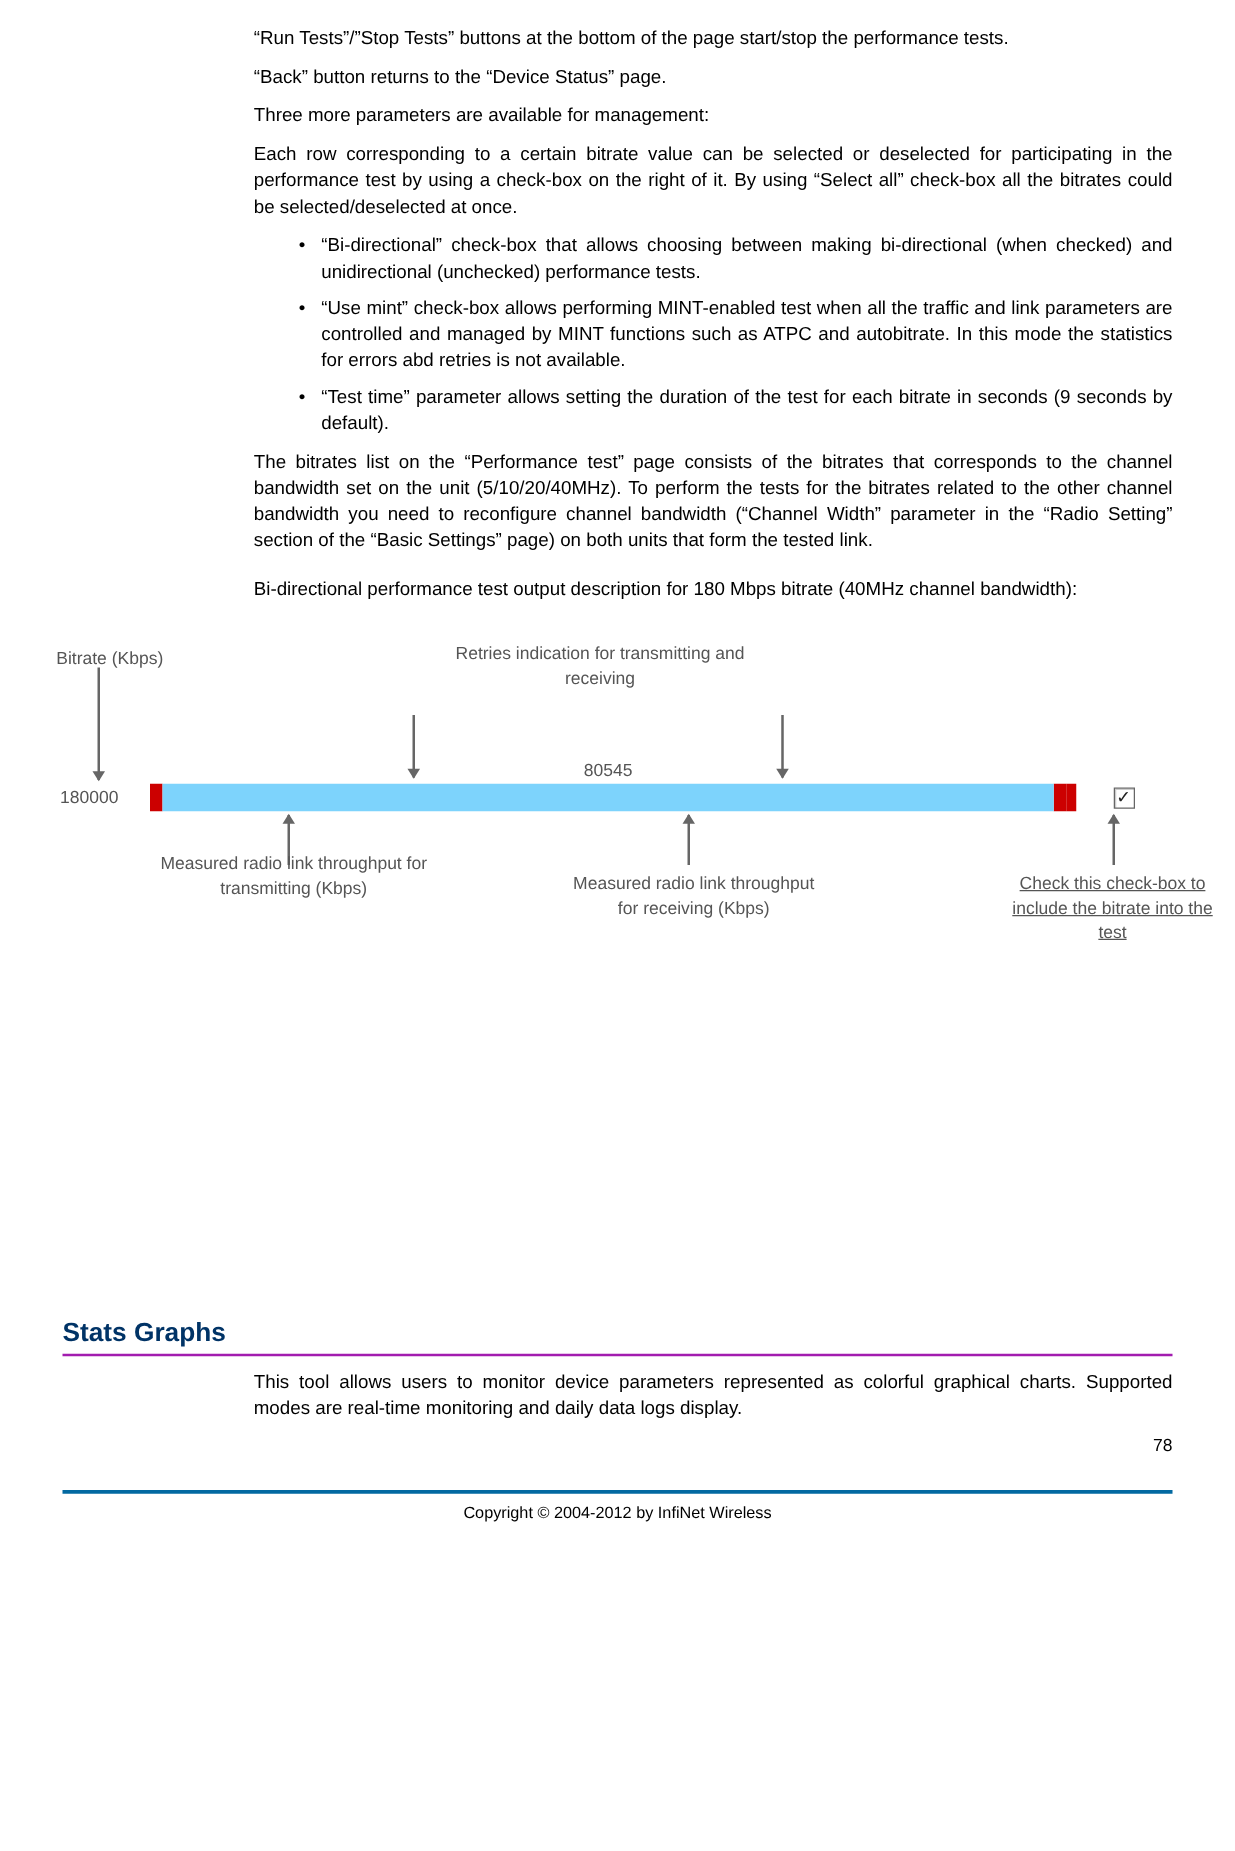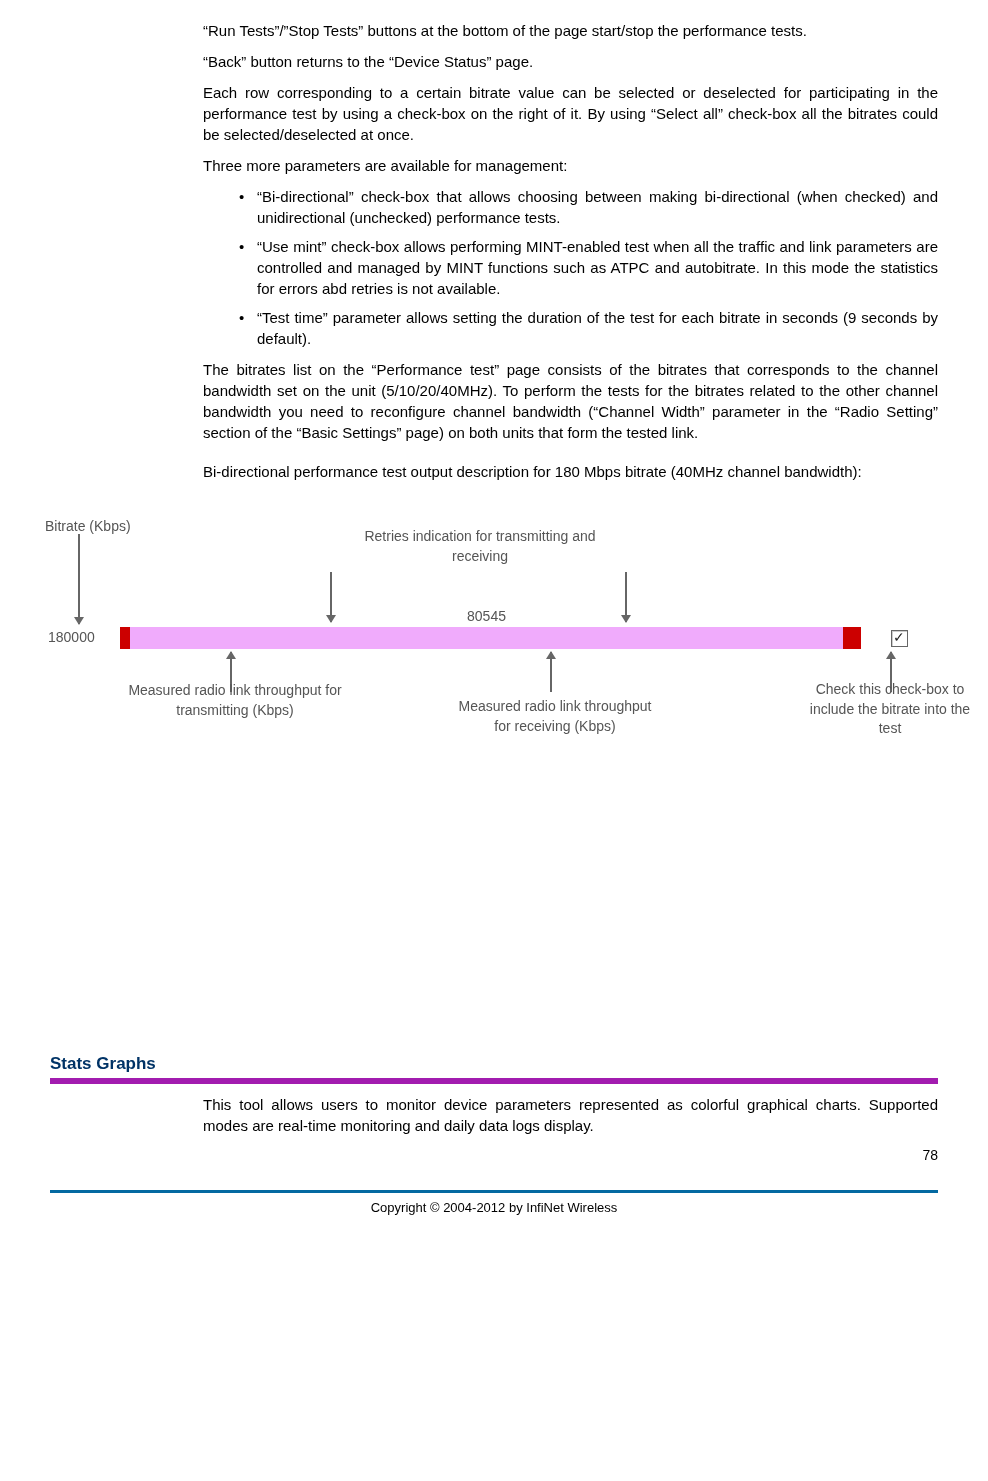--- a/index.html
+++ b/index.html
@@ -71,21 +71,21 @@
   .bar-row {
     position: absolute;
     top: 115px;
     left: 70px;
     right: 30px;
     height: 22px;
     display: flex;
     align-items: stretch;
   }
   .seg-red   { background: #c00; width: 10px; }
-  .seg-green { background: #f0abfc; flex: 1; position: relative; }
+  .seg-green { background: #7dd3fc; flex: 1; position: relative; }
   .seg-cyan  { background: #00efff; flex: 1; position: relative; }
   .seg-gap   { width: 30px; }
   .bar-val {
     position: absolute;
     width: 100%;
     top: -20px;
     text-align: center;
     color: #555;
     font-size: 14px;
   }
@@ -106,24 +106,24 @@
   }
   .chk::after {
     content: "✓";
     position: absolute;
     left: 1px; top: -3px;
     font-size: 14px;
     color: #222;
   }
   .section-heading {
     font-weight: bold;
-    font-size: 17px;
+    font-size: 21px;
     color: #003366;
     margin-top: 230px;
-    border-bottom: 6px solid #a21caf;
+    border-bottom: 2px solid #a21caf;
     padding-bottom: 2px;
     margin-bottom: 10px;
   }
   .page-num {
     text-align: right;
     font-size: 14px;
     margin-top: 6px;
   }
   .footer {
     border-top: 3px solid #0369a1;
@@ -133,37 +133,37 @@
     font-size: 13px;
   }
 </style>
 </head>
 <body>
 
 <div class="page">
   <div class="body-text">
     <p>“Run Tests”/”Stop Tests” buttons at the bottom of the page start/stop the performance tests.</p>
     <p>“Back” button returns to the “Device Status” page.</p>
+    <p>Three more parameters are available for management:</p>
     <p>Each row corresponding to a certain bitrate value can be selected or deselected for participating in the performance test by using a check-box on the right of it. By using “Select all” check-box all the bitrates could be selected/deselected at once.</p>
-    <p>Three more parameters are available for management:</p>
     <ul class="bul">
       <li>“Bi-directional” check-box that allows choosing between making bi-directional (when checked) and unidirectional (unchecked) performance tests.</li>
       <li>“Use mint” check-box allows performing MINT-enabled test when all the traffic and link parameters are controlled and managed by MINT functions such as ATPC and autobitrate. In this mode the statistics for errors abd retries is not available.</li>
       <li>“Test time” parameter allows setting the duration of the test for each bitrate in seconds (9 seconds by default).</li>
     </ul>
     <p>The bitrates list on the “Performance test” page consists of the bitrates that corresponds to the channel bandwidth set on the unit (5/10/20/40MHz). To perform the tests for the bitrates related to the other channel bandwidth you need to reconfigure channel bandwidth (“Channel Width” parameter in the “Radio Setting” section of the “Basic Settings” page) on both units that form the tested link.</p>
     <p style="margin-top:18px;">Bi-directional performance test output description for 180 Mbps bitrate (40MHz channel bandwidth):</p>
   </div>
 
   <div class="diagram-area">
     <div class="d-label" style="left:-5px; top:5px;">Bitrate (Kbps)</div>
     <div class="d-arrow down" style="left:28px; top:22px; height:90px;"></div>
     <div class="bitrate-val">180000</div>
 
-    <div class="d-label" style="left:300px; top:15px; width:260px;">Retries indication for transmitting and receiving</div>
+    <div class="d-label" style="left:300px; top:1px; width:260px;">Retries indication for transmitting and receiving</div>
     <div class="d-arrow down" style="left:280px; top:60px; height:50px;"></div>
     <div class="d-arrow down" style="left:575px; top:60px; height:50px;"></div>
 
     <div class="bar-row">
       <div class="seg-red"></div>
       <div class="seg-green">
         <div class="bar-val">80545</div>
       </div>
       <div class="seg-red"></div>
       <div class="seg-red" style="width:8px;"></div>
@@ -171,21 +171,21 @@
       <div class="chk"></div>
     </div>
 
     <div class="d-arrow up" style="left:180px; top:140px; height:40px;"></div>
     <div class="d-label" style="left:70px; top:169px; width:230px;">Measured radio link throughput for transmitting (Kbps)</div>
 
     <div class="d-arrow up" style="left:500px; top:140px; height:40px;"></div>
     <div class="d-label" style="left:400px; top:185px; width:210px;">Measured radio link throughput for receiving (Kbps)</div>
 
     <div class="d-arrow up" style="left:840px; top:140px; height:40px;"></div>
-    <div class="d-label" style="left:750px; top:168px; width:180px;">Check this check-box to include the bitrate into the test</div>
+    <div class="d-label" style="left:750px; top:185px; width:180px;text-decoration:underline;">Check this check-box to include the bitrate into the test</div>
   </div>
 
   <div class="section-heading">Stats Graphs</div>
 
   <div class="body-text">
     <p>This tool allows users to monitor device parameters represented as colorful graphical charts. Supported modes are real-time monitoring and daily data logs display.</p>
   </div>
 
   <div class="page-num">78</div>
 

